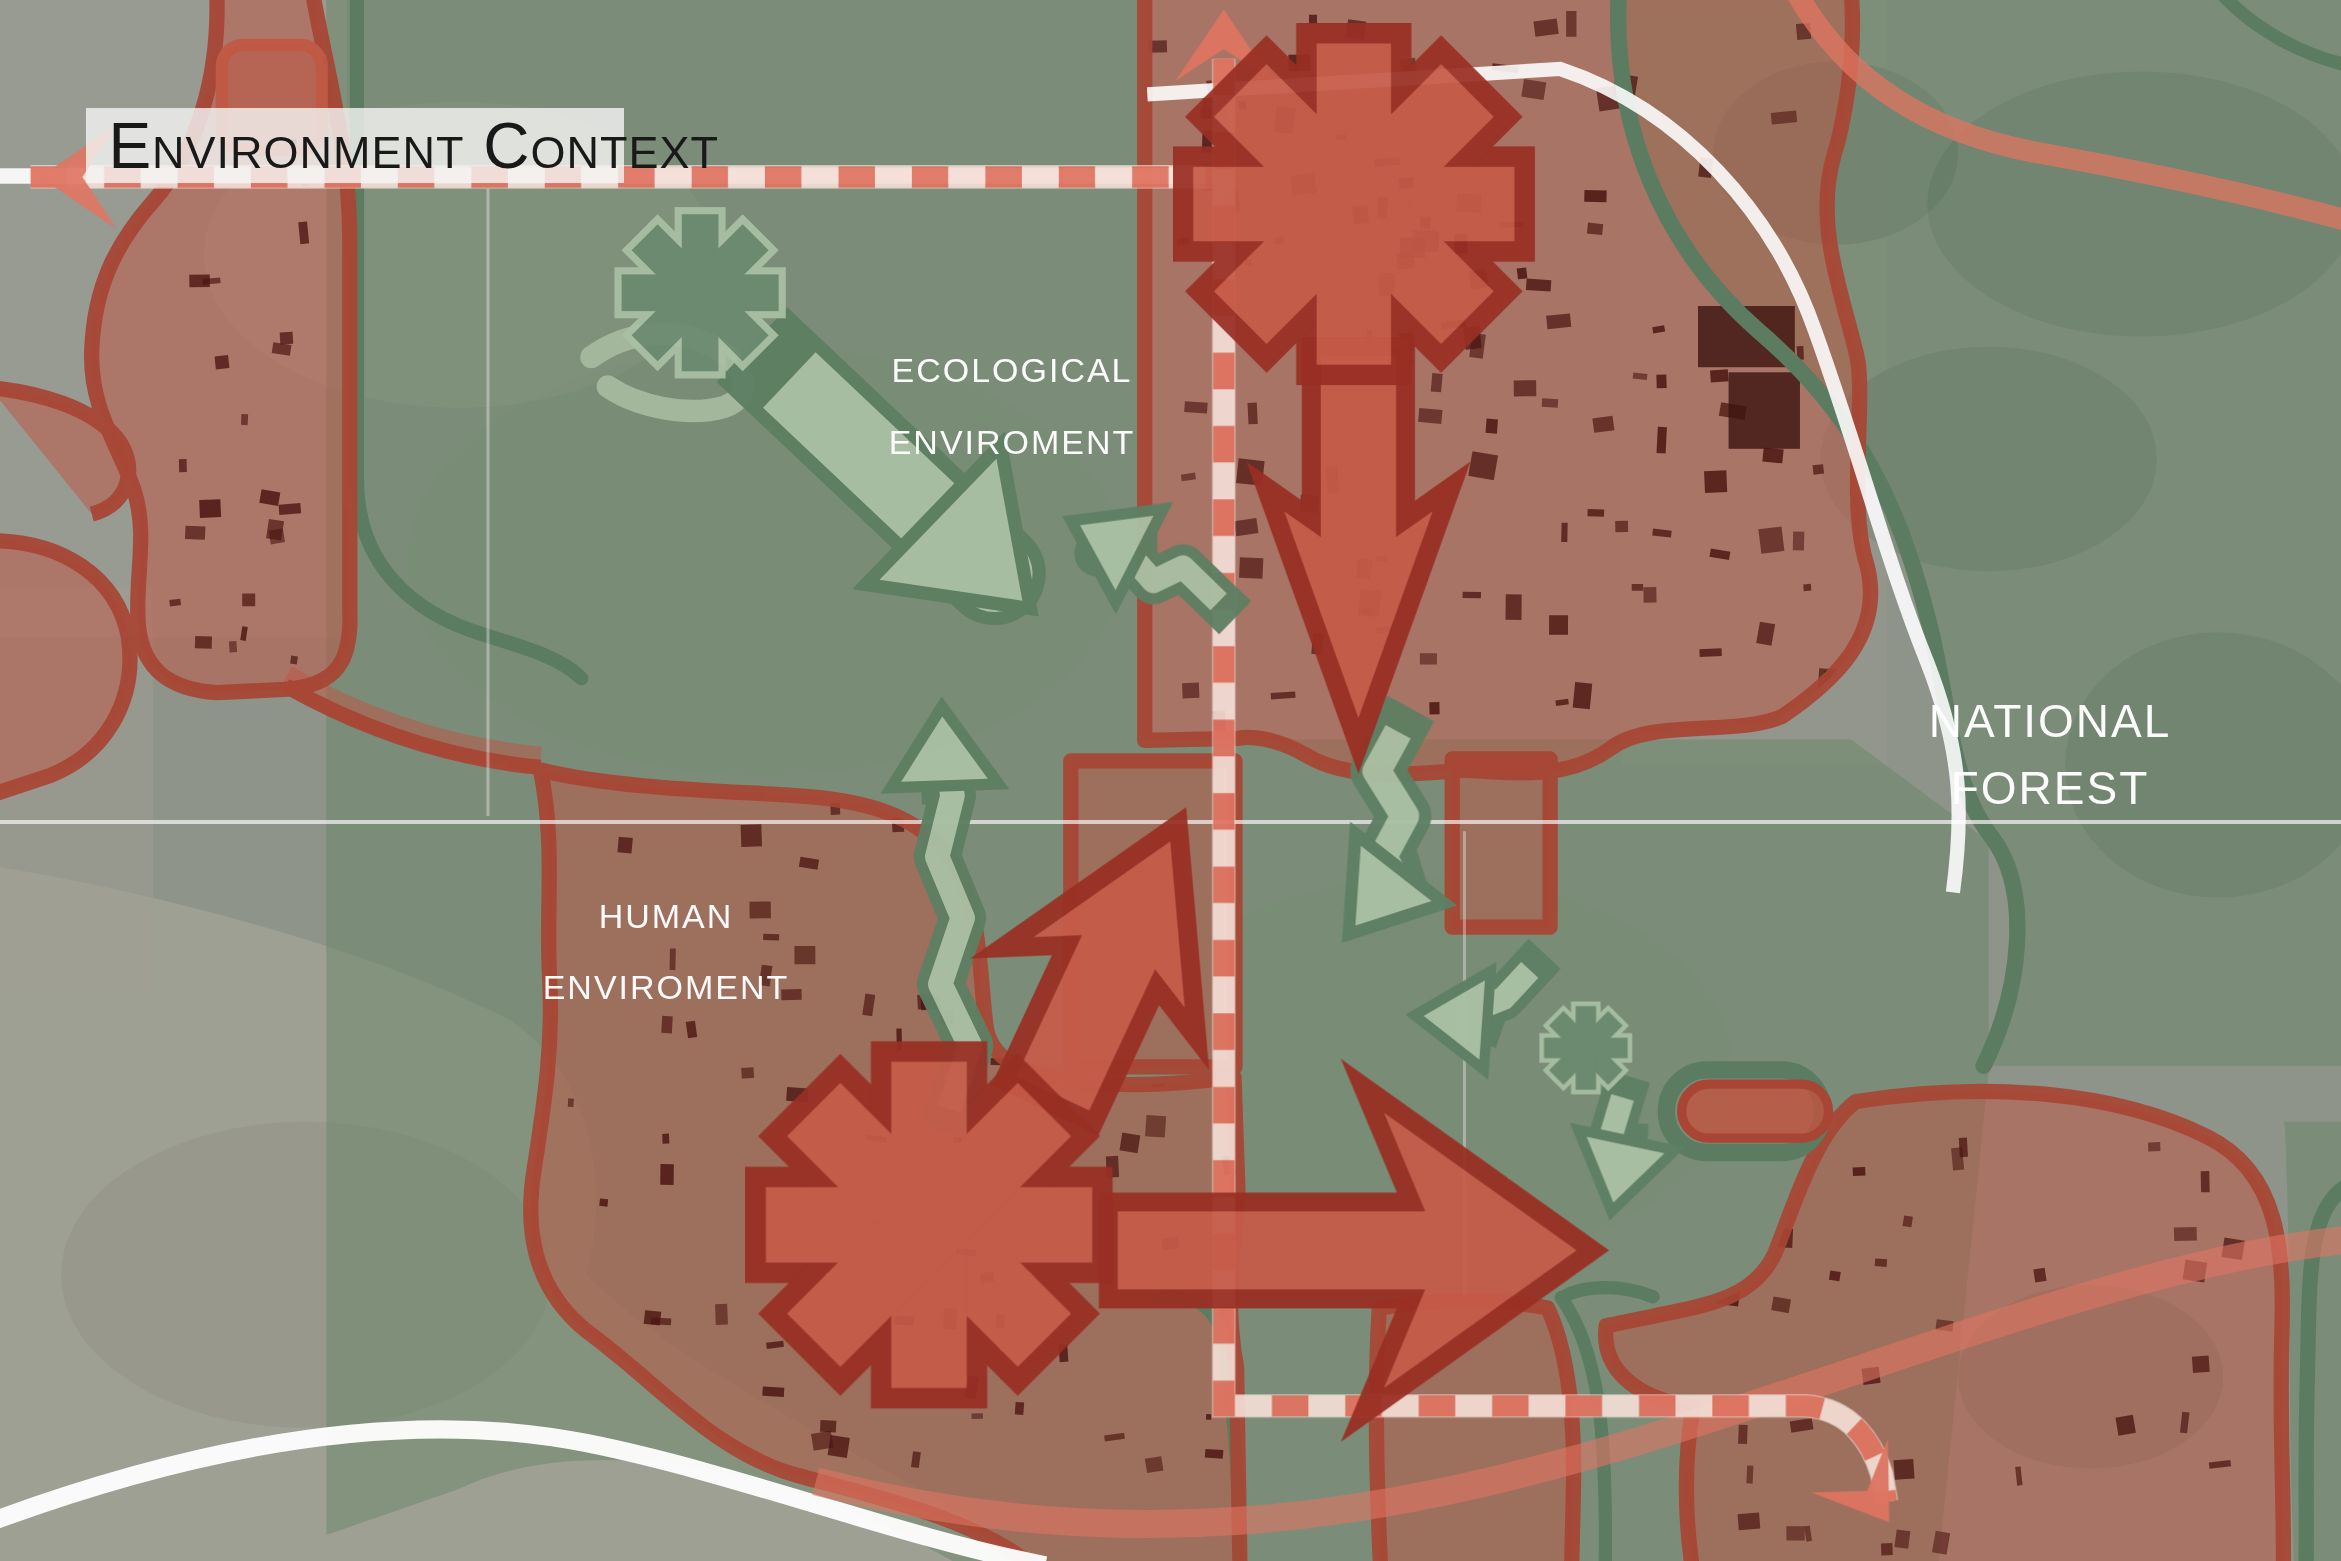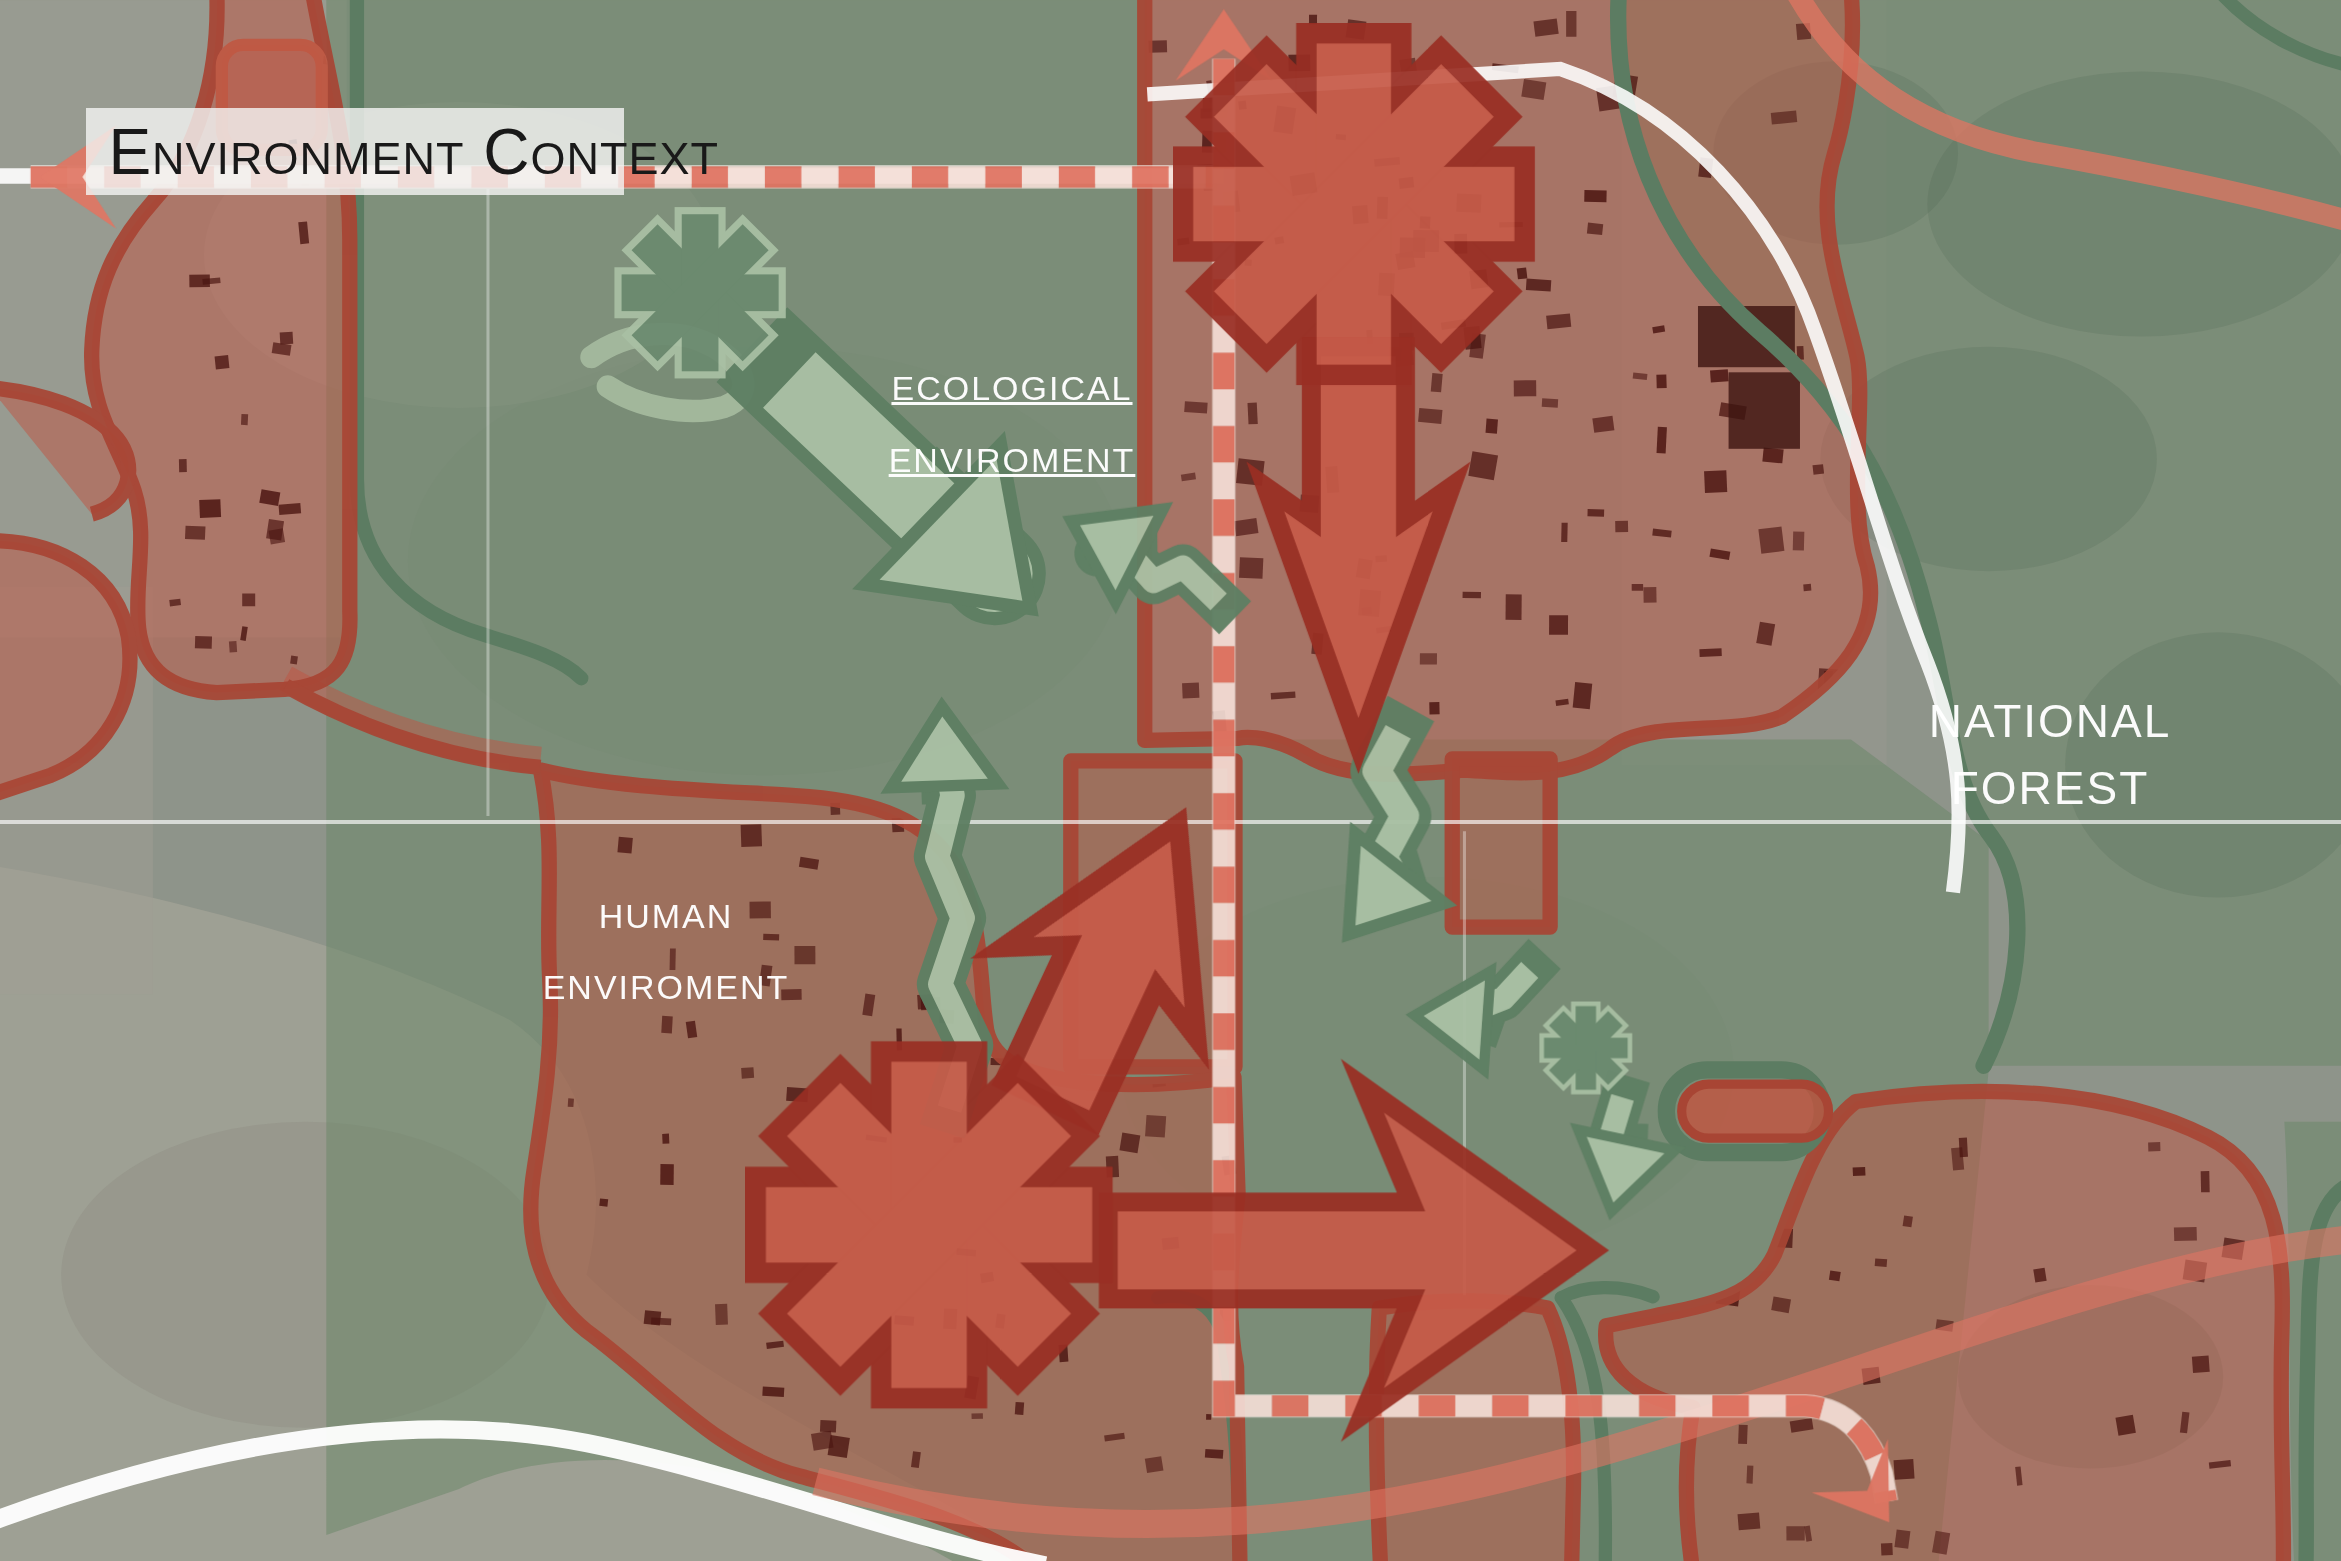--- a/index.html
+++ b/index.html
@@ -1,19 +1,19 @@
 <!DOCTYPE html>
 <html style="font-size:8.2px"><head>
 <meta charset="utf-8">
 <style>
   html,body{margin:0;padding:0;background:#6e756b;}
   .stage{position:relative;width:2342px;height:1562px;overflow:hidden;background:#8e948a;
          font-family:"Liberation Sans",sans-serif;}
   .stage svg{position:absolute;left:0;top:0;}
-  .title-box{position:absolute;left:86px;top:108px;width:538px;height:87px;
+  .title-box{position:absolute;left:86px;top:108px;width:538px;height:75px;
              background:rgba(243,243,241,0.82);display:flex;align-items:center;
              padding-left:22.4px;box-sizing:border-box;}
   .title-text{font-variant:small-caps;font-size:64px;font-weight:400;color:#191919;
               letter-spacing:1px;white-space:nowrap;}
   .map-label{position:absolute;transform:translateX(-50%);color:#ffffff;text-align:center;
              white-space:pre-line;opacity:0.97;}
   .label-ecological{font-size:34px;line-height:72px;letter-spacing:2px;}
   .label-human{font-size:34px;line-height:71px;letter-spacing:2px;}
   .label-national_forest{font-size:46px;line-height:67px;letter-spacing:2px;}
 </style>
@@ -460,21 +460,21 @@
           <rect x="3028" y="2035" width="164" height="40" fill="#6b8a6f" stroke="none" stroke-width="0" transform="rotate(135 3110 2055)"></rect>
         </g>
       </g>
     </svg>
 
   <div class="title-box">
     <span class="title-text">Environment Context</span>
   </div>
 
   <div id="labels-layer">
-      <div class="map-label label-ecological" style="left: 1012px; top: 352px; text-decoration: underline;">ECOLOGICAL
+      <div class="map-label label-ecological" style="left: 1012px; top: 334px;">ECOLOGICAL
 ENVIROMENT</div>
       <div class="map-label label-human" style="left: 666px; top: 881px;">HUMAN
 ENVIROMENT</div>
       <div class="map-label label-national_forest" style="left: 2050px; top: 688px;">NATIONAL
 FOREST</div>
     </div>
 </div>
 
 
 </body></html>

